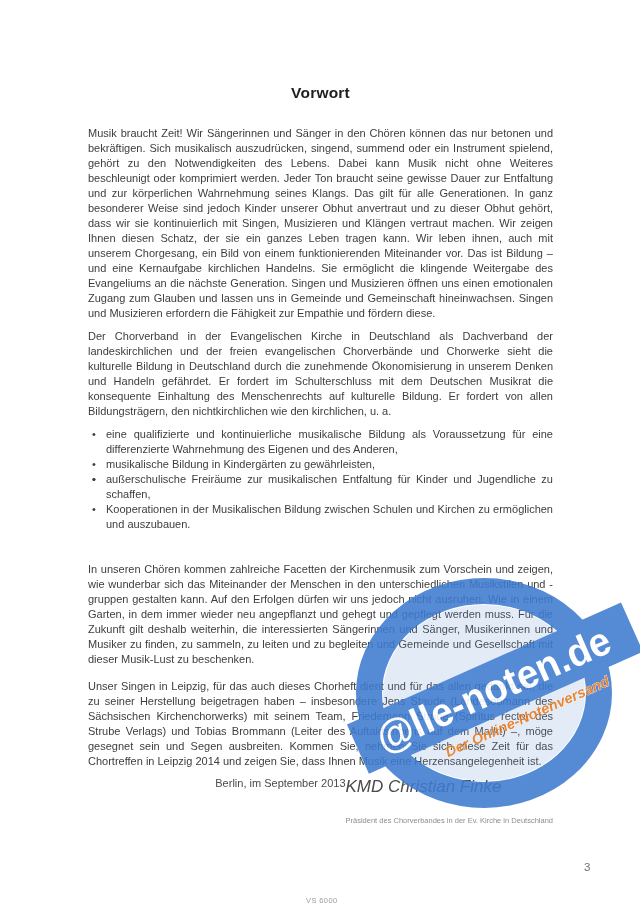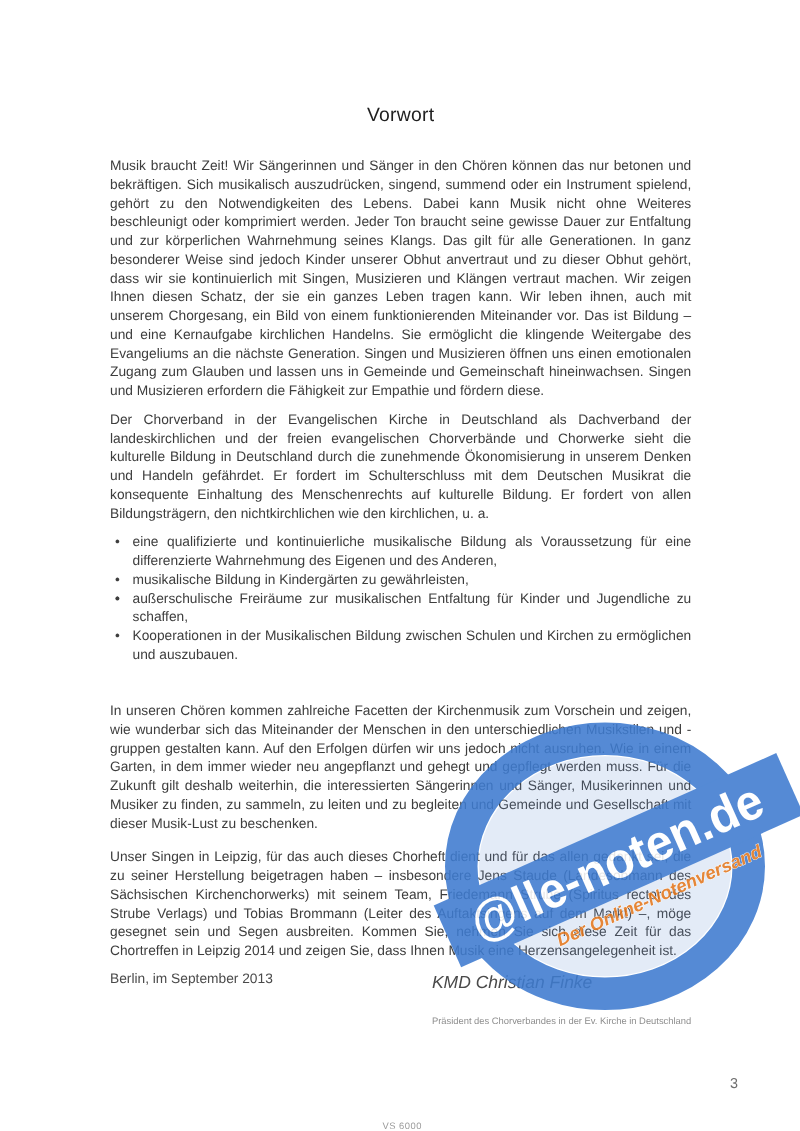--- a/index.html
+++ b/index.html
@@ -11,21 +11,21 @@
     font-family:"Liberation Sans","DejaVu Sans",sans-serif;
     color:#3d3d3d;
   }
   .content{
     position:absolute;
     left:88px;top:84px;width:465px;
   }
   .doc-title{
     margin:0 0 24px 0;
     font-size:15.5px;
-    font-weight:normal;
+    font-weight:bold;
     letter-spacing:.2px;
     text-align:center;
     color:#1f1f1f;
   }
   .para{
     margin:0 0 8px 0;
     font-size:11px;
     line-height:15px;
     text-align:justify;
   }
@@ -43,28 +43,28 @@
     text-align:justify;
   }
   .bullets .dot{
     position:absolute;
     left:4px;top:0;
   }
   .sig-row{
     position:absolute;
     left:88px;top:777px;width:465px;
     display:flex;
-    justify-content:space-between;
+    justify-content:flex-end;
     align-items:flex-start;
     font-size:11px;
     color:#4a4a4a;
   }
   .sig-name{
     font-style:italic;
-    font-size:14px;
+    font-size:17px;
     color:#4a4a4a;
   }
   .sig-role{
     margin-top:19px;
     font-size:7.5px;
     color:#8e8e8e;
   }
   .catalog{
     position:absolute;
     left:306px;top:896px;

